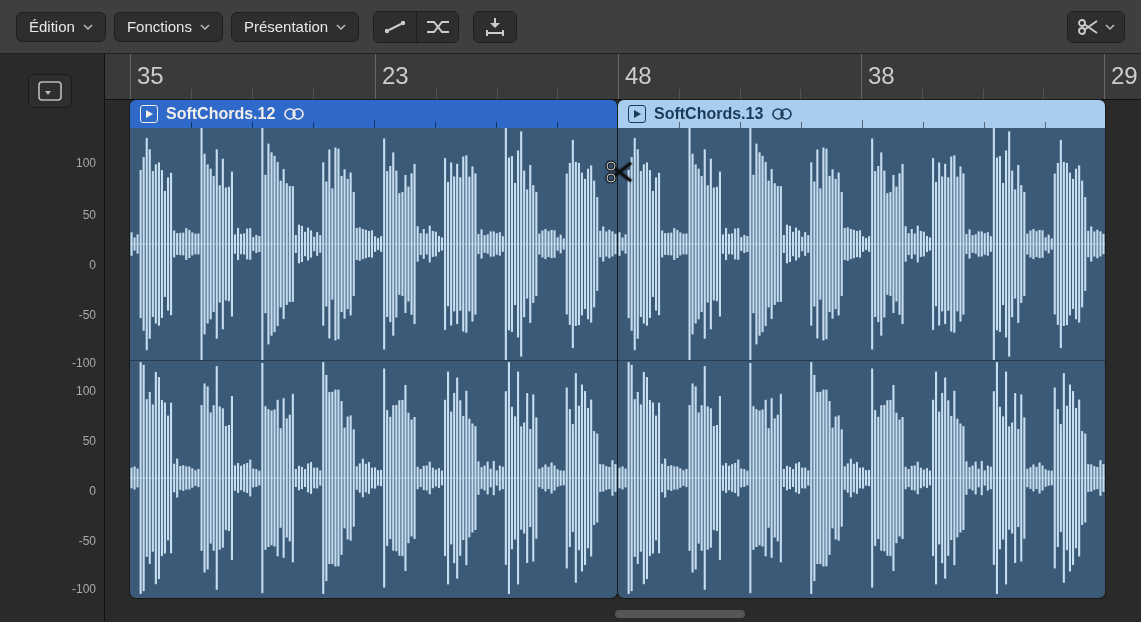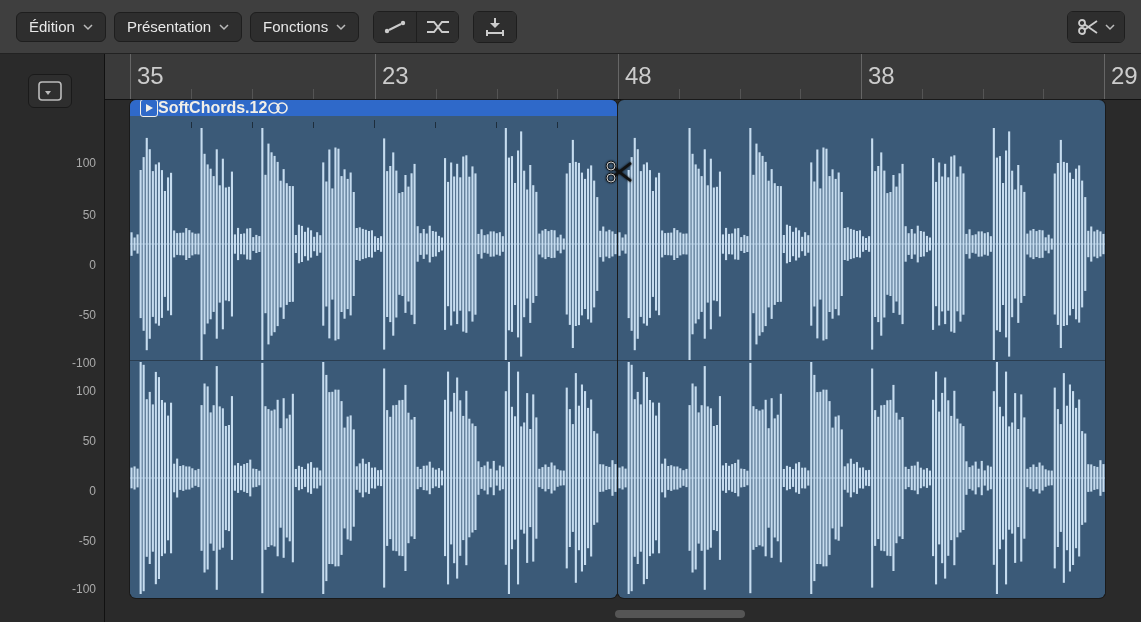--- a/index.html
+++ b/index.html
@@ -128,23 +128,24 @@
     position: absolute;
     top: 0;
     background: #3b5a78;
     border-radius: 6px;
     overflow: hidden;
     box-shadow: 0 0 0 1px #1a1a1a;
   }
   .region.selected .region-header { background: #2f69c9; color:#f2efe8; }
   .region.unselected .region-header { background: #a9cdee; color:#1a3a5a; }
   .region-header {
-    height: 16px;
+    height: 28px;
     display:flex;
     align-items:center;
+    gap:8px;
     padding: 0 10px;
     font-size: 16px;
     font-weight: 600;
   }
   .region-header .play-badge {
     width:18px;height:18px;border:1.5px solid currentColor;border-radius:3px;
     display:flex;align-items:center;justify-content:center;
   }
   .region-header .loop-badge {
     width:22px;height:18px;display:flex;align-items:center;justify-content:center;
@@ -187,29 +188,29 @@
 <div class="toolbar">
   <div class="menu-btn">
     <span>Édition</span>
     <span class="chev">
       <svg viewBox="0 0 10 10">
           <path d="M1 3 L5 7 L9 3" fill="none" stroke="#bbb" stroke-width="1.5"></path>
         </svg>
     </span>
   </div>
   <div class="menu-btn">
-    <span>Présentation</span>
+    <span>Fonctions</span>
     <span class="chev">
       <svg viewBox="0 0 10 10">
           <path d="M1 3 L5 7 L9 3" fill="none" stroke="#bbb" stroke-width="1.5"></path>
         </svg>
     </span>
   </div>
   <div class="menu-btn">
-    <span>Fonctions</span>
+    <span>Présentation</span>
     <span class="chev">
       <svg viewBox="0 0 10 10">
           <path d="M1 3 L5 7 L9 3" fill="none" stroke="#bbb" stroke-width="1.5"></path>
         </svg>
     </span>
   </div>
 
   <div class="btn-group" style="margin-left:6px;">
     <div class="icon-btn">
       <svg width="24" height="18" viewBox="0 0 24 18">
@@ -665,20 +666,43 @@
                 <rect x="475.3" y="104.1" width="2.1" height="23.8" fill="#c6dcef"></rect>
                 <rect x="478.3" y="104.9" width="2.1" height="22.3" fill="#c6dcef"></rect>
                 <rect x="481.4" y="98.2" width="2.1" height="35.6" fill="#c6dcef"></rect>
                 <rect x="484.4" y="102.1" width="2.1" height="27.8" fill="#c6dcef"></rect>
               </g>
             </svg>
         </div>
       </div>
 
       <div class="region unselected" style="left:513px; width:487px; height:498px;">
+        <div class="region-header">
+          <span class="play-badge">
+            <svg width="8" height="8" viewBox="0 0 8 8">
+                <polygon points="1,0 8,4 1,8" fill="currentColor"></polygon>
+              </svg>
+          </span>
+          <span>SoftChords.13</span>
+          <span class="loop-badge">
+            <svg width="20" height="14" viewBox="0 0 20 14">
+                <circle cx="6" cy="7" r="5" fill="none" stroke="currentColor" stroke-width="1.6"></circle>
+                <circle cx="14" cy="7" r="5" fill="none" stroke="currentColor" stroke-width="1.6"></circle>
+              </svg>
+          </span>
+          <div class="region-beats">
+            <div class="beat" style="left:244px;"></div>
+            <div class="beat" style="left:61px;height:6px;"></div>
+            <div class="beat" style="left:122px;height:6px;"></div>
+            <div class="beat" style="left:183px;height:6px;"></div>
+            <div class="beat" style="left:305px;height:6px;"></div>
+            <div class="beat" style="left:366px;height:6px;"></div>
+            <div class="beat" style="left:427px;height:6px;"></div>
+          </div>
+        </div>
         <div class="hairline" style="top:260px;"></div>
         <div class="waveform-pane" style="top:28px;height:232px;">
           <svg viewBox="0 0 487 232" preserveAspectRatio="none">
               <g id="wf2L">
                 <line x1="0" y1="116" x2="487" y2="116" stroke="#9ab8d1" stroke-width="1"></line>
                 <rect x="0.5" y="104.3" width="2.1" height="23.5" fill="#c6dcef"></rect>
                 <rect x="3.5" y="109.5" width="2.1" height="13.1" fill="#c6dcef"></rect>
                 <rect x="6.5" y="106.4" width="2.1" height="19.2" fill="#c6dcef"></rect>
                 <rect x="9.6" y="42.0" width="2.1" height="148.1" fill="#c6dcef"></rect>
                 <rect x="12.6" y="29.1" width="2.1" height="173.7" fill="#c6dcef"></rect>

